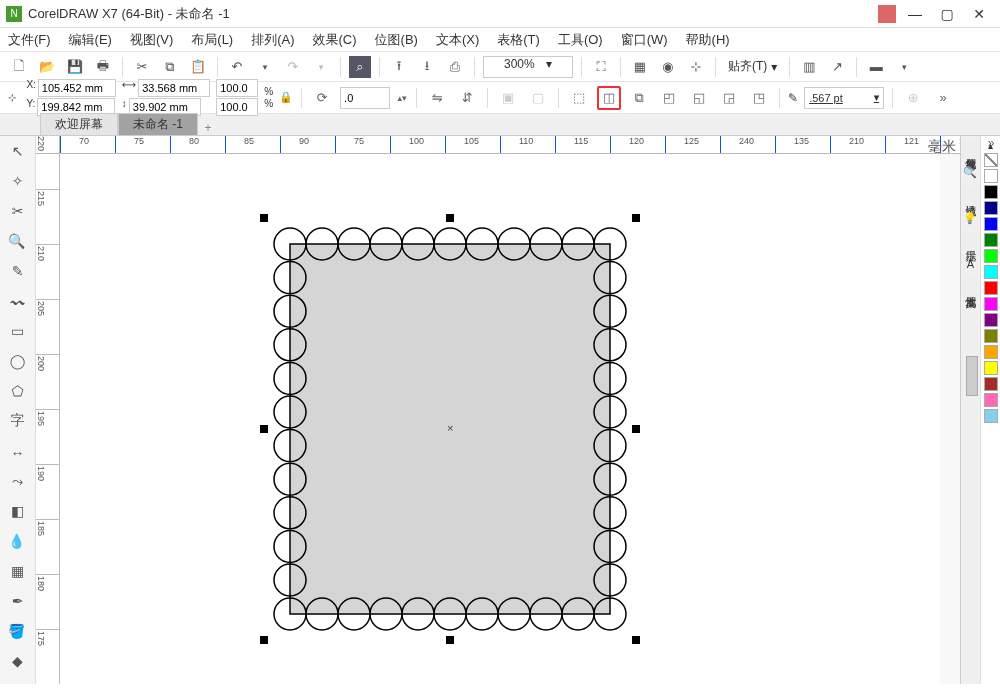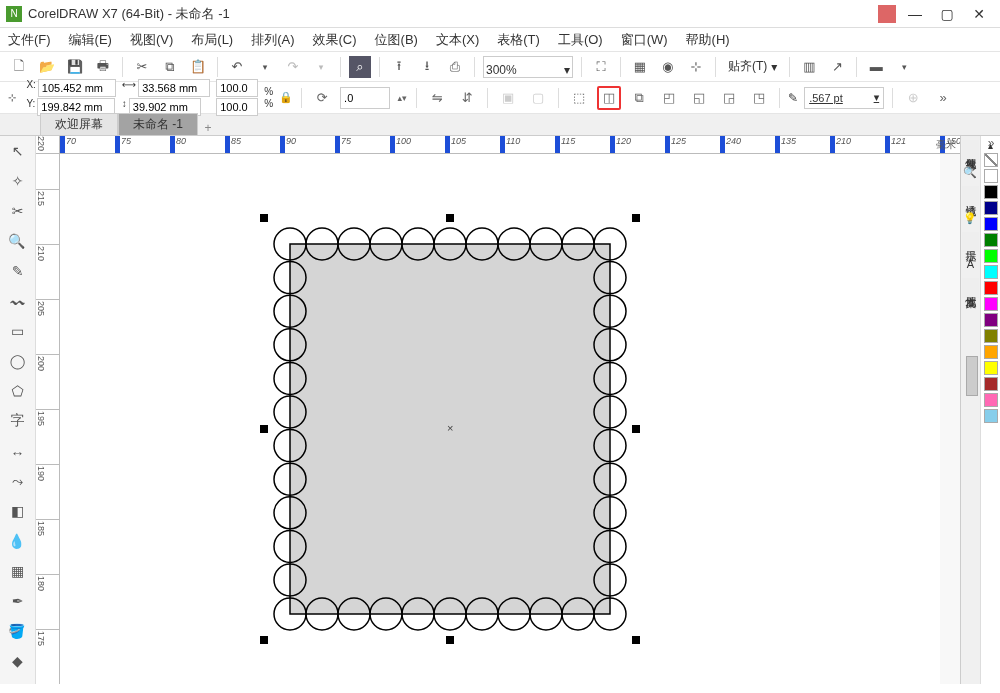--- a/index.html
+++ b/index.html
@@ -8,44 +8,44 @@
 .app-icon { width:16px; height:16px; background:#4a9b2f; margin-right:6px; display:flex; align-items:center; justify-content:center; color:#fff; font-size:10px; }
 .title-text { flex:1; font-size:13px; }
 .user-icon { width:18px; height:18px; background:#d66; margin-right:10px; }
 .win-btns { display:flex; gap:14px; padding-right:6px; }
 .win-btn { width:18px; height:18px; display:flex; align-items:center; justify-content:center; font-size:14px; cursor:pointer; }
 .menubar { height:24px; display:flex; align-items:center; padding:0 8px; gap:18px; border-bottom:1px solid #e5e5e5; }
 .menu-item { font-size:13px; cursor:pointer; }
 .toolbar { height:30px; display:flex; align-items:center; padding:0 8px; gap:6px; border-bottom:1px solid #e5e5e5; }
 .tb-btn { width:22px; height:22px; display:flex; align-items:center; justify-content:center; cursor:pointer; font-size:13px; color:#555; }
 .tb-sep { width:1px; height:20px; background:#ddd; margin:0 2px; }
-.zoom-select { width:90px; height:22px; border:1px solid #ccc; padding:0 2px; font-size:12px; display:flex; align-items:flex-end; justify-content:space-between; }
+.zoom-select { width:90px; height:22px; border:1px solid #ccc; padding:0 20px; font-size:12px; display:flex; align-items:flex-start; justify-content:space-between; }
 .label-btn { display:flex; align-items:center; gap:4px; cursor:pointer; font-size:12px; padding:0 4px; }
 .propbar { height:32px; display:flex; align-items:center; padding:0 8px; gap:6px; border-bottom:1px solid #e5e5e5; }
 .coord-box { display:flex; flex-direction:column; font-size:10px; padding-right:4px; }
 .prop-input { height:18px; border:1px solid #ccc; padding:0 3px; font-size:11px; background:#fff; }
 .prop-col { display:flex; flex-direction:column; gap:1px; }
 .lock-icon { font-size:11px; width:14px; text-align:center; }
 .prop-icon { width:24px; height:24px; display:flex; align-items:center; justify-content:center; font-size:13px; color:#666; cursor:pointer; }
 .highlight-red { border:2px solid #e33; border-radius:2px; }
 .outline-sel { width:80px; height:22px; border:1px solid #ccc; display:flex; align-items:center; justify-content:space-between; padding:0 4px; font-size:11px;text-decoration:underline; }
 .tabs { height:22px; display:flex; align-items:flex-end; background:#f0f0f0; border-bottom:1px solid #ccc; padding-left:40px; }
 .tab { padding:2px 14px; background:#e5e5e5; border:1px solid #ccc; border-bottom:none; font-size:12px; cursor:pointer; }
 .tab.active { background:#a3a3a3; }
 .tab-add { width:20px; text-align:center; cursor:pointer; color:#888; }
 .workspace { display:flex; height:548px; position:relative; }
 .tool-palette { width:36px; background:#f5f5f5; border-right:1px solid #ddd; display:flex; flex-direction:column; align-items:center; padding-top:4px; gap:8px; }
 .tool { width:22px; height:22px; display:flex; align-items:center; justify-content:center; font-size:14px; color:#555; cursor:pointer; }
 .canvas-area { flex:1; position:relative; background:#f8f8f8; overflow:hidden; }
 .ruler-h { position:absolute; top:0; left:24px; right:0; height:18px; background:#fff; border-bottom:1px solid #bbb; display:flex; font-size:9px; color:#555; }
-.ruler-h .tick { flex:0 0 55px; border-left:5px solid #1d4ed8; padding-left:1px;font-style:italic; }
+.ruler-h .tick { flex:0 0 55px; border-left:1px solid #1d4ed8; padding-left:18px; }
 .ruler-v { position:absolute; top:18px; left:0; bottom:0; width:24px; background:#fff; border-right:1px solid #bbb; display:flex; flex-direction:column-reverse; font-size:9px; color:#555; }
 .ruler-v .tick { flex:0 0 55px; border-top:1px solid #bbb; writing-mode:vertical-lr; text-orientation:mixed; padding-top:1px; }
 .ruler-corner { position:absolute; top:0; left:0; width:24px; height:18px; background:#fff; border-right:1px solid #bbb; border-bottom:1px solid #bbb; }
-.ruler-unit { position:absolute; top:2px; right:4px; font-size:10px; color:#555; }
+.ruler-unit { position:absolute; top:2px; right:4px; font-size:14px; color:#555; }
 .page { position:absolute; top:18px; left:24px; right:20px; bottom:0; background:#fff; }
 .drawing { position:absolute; left:200px; top:60px; }
 .sel-handle { width:8px; height:8px; background:#000; position:absolute; }
 .center-x { position:absolute; font-size:11px; color:#444; }
 .right-dock { width:20px; background:#f0f0f0; border-left:1px solid #ccc; display:flex; flex-direction:column; align-items:center; padding-top:4px; gap:6px; }
 .dock-tab { writing-mode:vertical-rl; font-size:11px; padding:10px 1px; cursor:pointer; background:#eee; }
 .dock-ico { width:14px; height:14px; font-size:11px; text-align:center; }
 .color-palette { width:20px; background:#fff; border-left:1px solid #ddd; display:flex; flex-direction:column; align-items:center; padding-top:4px; gap:2px; }
 .swatch { width:14px; height:14px; border:1px solid #aaa; cursor:pointer; }
 .scroll-thumb { position:absolute; right:22px; top:220px; width:12px; height:40px; background:#ccc; border:1px solid #aaa; }

